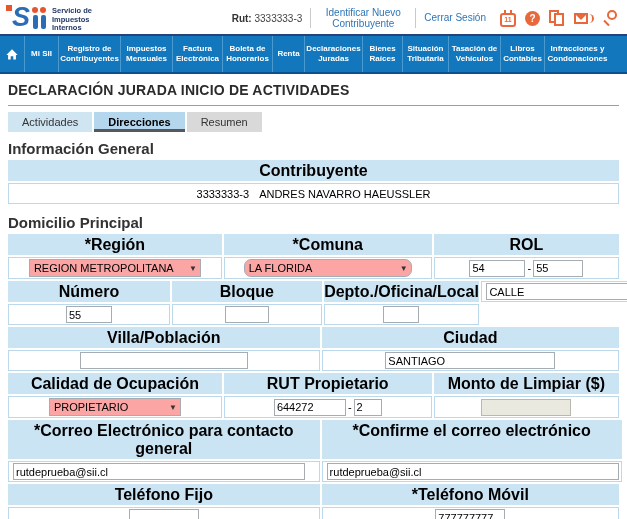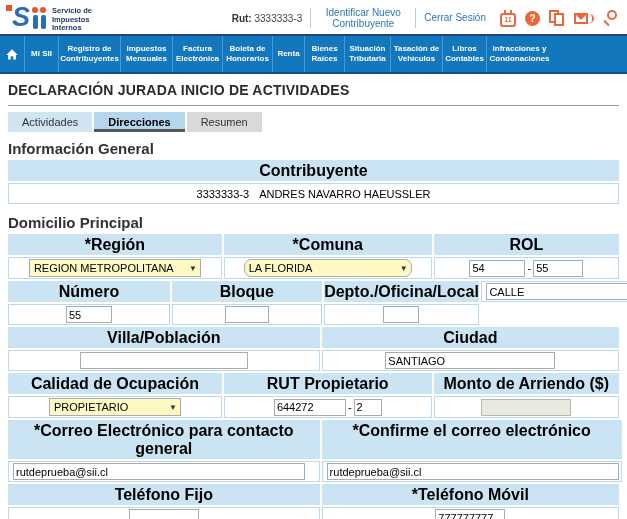--- a/index.html
+++ b/index.html
@@ -62,21 +62,21 @@
   .fgroup { display:grid; gap:2px; margin-bottom:2px; }
   .g1 { grid-template-columns:35% 34% auto; }
   .g2 { grid-template-columns:26.5% 24.5% 25.5% auto; }
   .g3 { grid-template-columns:51% auto; }
   .fh { background:#cbe4f3; font-size:16px; font-weight:bold; text-align:center; padding:2px 0 1px 0; color:#000; }
   .fv { background:#fff; border:1px solid #bcd9ec; min-height:21px; display:flex; align-items:center; justify-content:center; padding:1px 2px; }
   .fv.left { justify-content:flex-start; padding-left:4px; }
   input[type=text] { font-family:"Liberation Sans",sans-serif; font-size:11px; height:17px; border:1px solid #a5acb2; padding:0 2px; background:#fff; }
   input[disabled] { background:#e9e9e0; border:1px solid #b8b8ae; }
   .sep { font-size:11px; margin:0 2px; }
-  .fake-select { display:flex; align-items:center; justify-content:space-between; border:1px solid #a5acb2; background:#fef9c3; height:18px; font-size:11px; padding:0 3px 0 4px; cursor:pointer; }
+  .fake-select { display:flex; align-items:center; justify-content:space-between; border:1px solid #a5acb2; background:#fca5a5; height:18px; font-size:11px; padding:0 3px 0 4px; cursor:pointer; }
   .sel-arrow { font-size:8px; color:#333; margin-left:6px; }
   .w-region{width:172px;} .w-comuna{width:168px;border-radius:7px;} .w-calidad{width:132px;}
   .in-rol1{width:56px;} .in-rol2{width:50px;}
   .in-calle{width:152px;} .in-num{width:46px;} .in-bloque{width:44px;} .in-depto{width:36px;}
   .in-villa{width:168px;} .in-ciudad{width:170px;}
   .in-rut1{width:72px;} .in-rut2{width:28px;} .in-monto{width:90px;}
   .in-mail{width:292px;} .in-fijo{width:70px;} .in-movil{width:70px;}
   
   .btn { font-family:"Liberation Sans",sans-serif; font-size:11px; color:#222; padding:2px 14px;
     background:linear-gradient(#f6f6f6,#dcdcdc); border:1px solid #8e8e8e; border-radius:3px; cursor:pointer; }
@@ -140,20 +140,21 @@
     <svg width="14" height="13" viewBox="0 0 16 16">
         <path d="M8 1.5 L15 8.5 L12.8 8.5 L12.8 14 L9.6 14 L9.6 10 L6.4 10 L6.4 14 L3.2 14 L3.2 8.5 L1 8.5 Z" fill="#ffffff"></path>
       </svg>
   </div>
   <div class="nav-item n2">Mi SII</div>
   <div class="nav-item n3">Registro de Contribuyentes</div>
   <div class="nav-item n4">Impuestos Mensuales</div>
   <div class="nav-item n5">Factura Electrónica</div>
   <div class="nav-item n6">Boleta de Honorarios</div>
   <div class="nav-item n7">Renta</div>
+  <div class="nav-item n8">Declaraciones Juradas</div>
   <div class="nav-item n9">Bienes Raíces</div>
   <div class="nav-item n10">Situación Tributaria</div>
   <div class="nav-item n11">Tasación de Vehículos</div>
   <div class="nav-item n12">Libros Contables</div>
   <div class="nav-item n13">Infracciones y Condonaciones</div>
 </div>
 <div class="nav-bottom"></div>
 
 <div class="page">
   <div class="page-title">DECLARACIÓN JURADA INICIO DE ACTIVIDADES</div>
@@ -224,21 +225,21 @@
         <input type="text" class="in-villa" value="" style="">
       </div>
     <div class="fv">
         <input type="text" class="in-ciudad" value="SANTIAGO" style="">
       </div>
   </div>
 
   <div class="fgroup g1">
     <div class="fh">Calidad de Ocupación</div>
     <div class="fh">RUT Propietario</div>
-    <div class="fh">Monto de Arriendo ($)</div>
+    <div class="fh">Monto de Limpiar ($)</div>
     <div class="fv">
       <div class="fake-select w-calidad">
         <span>PROPIETARIO</span>
         <span class="sel-arrow">▼</span>
       </div>
     </div>
     <div class="fv">
       <input type="text" class="in-rut1" value="644272" style="">
       <span class="sep">-</span>
       <input type="text" class="in-rut2" value="2" style="">

